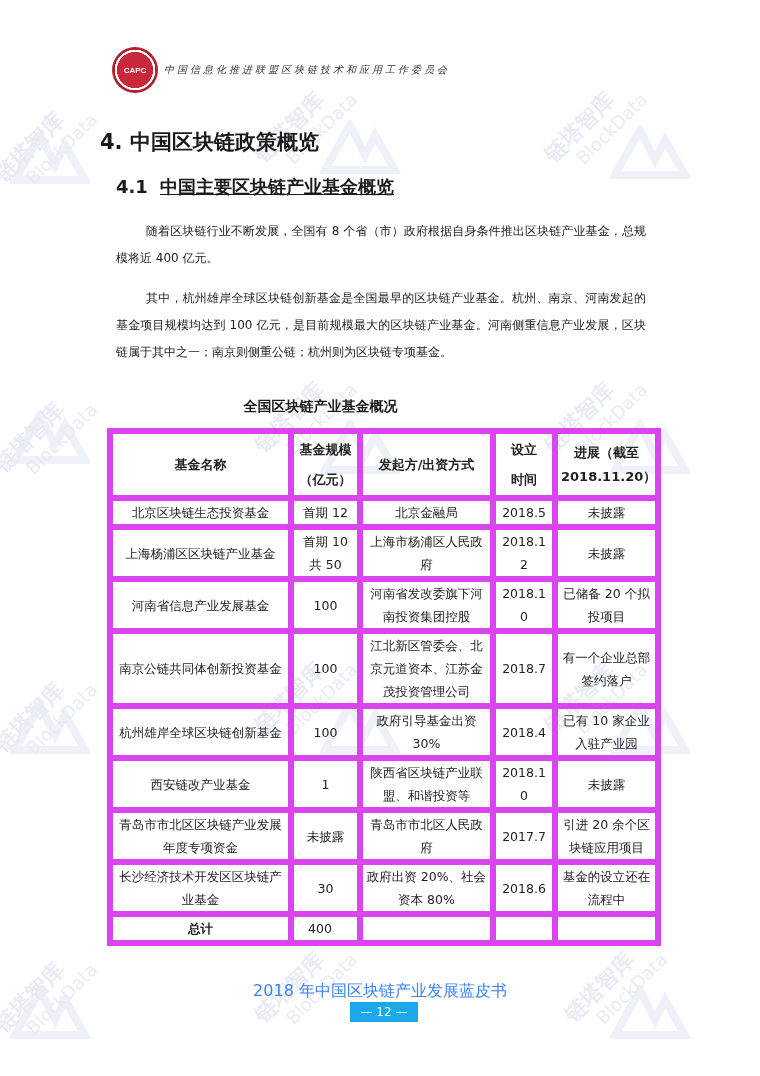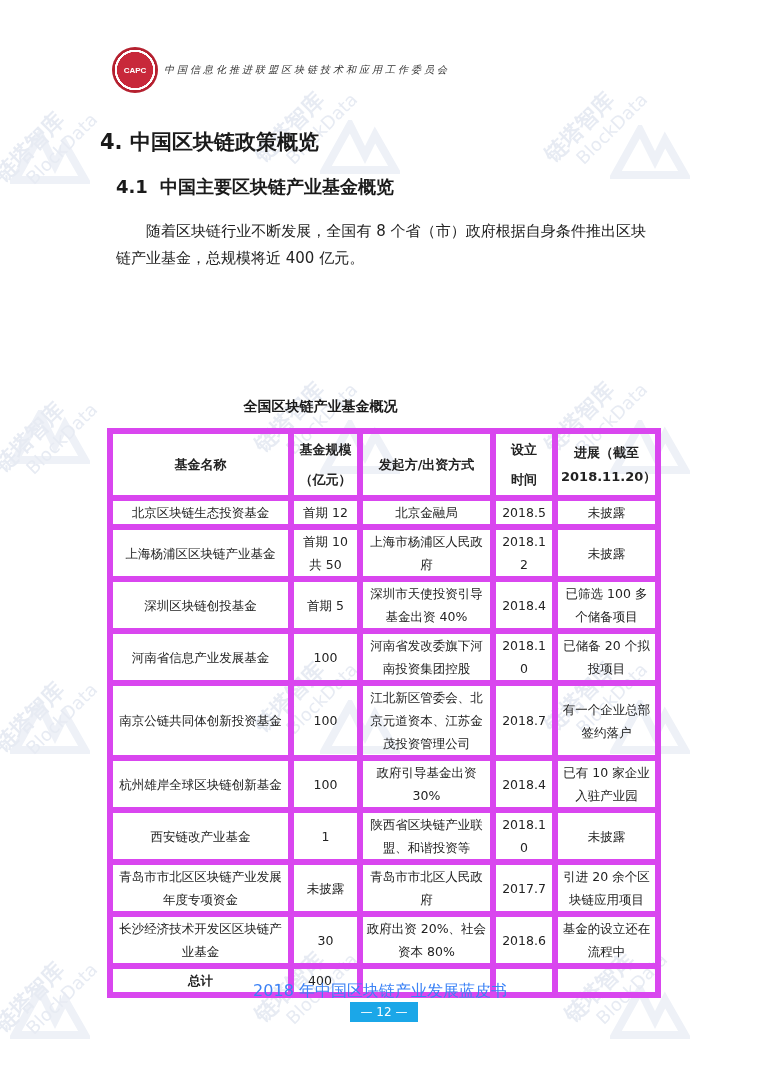--- a/index.html
+++ b/index.html
@@ -19,24 +19,24 @@
   .content { position: absolute; inset: 0; z-index: 1; }
 
   .header-logo { position: absolute; left: 112px; top: 47px; width: 46px; height: 46px; border-radius: 50%;
     background: radial-gradient(circle at 50% 50%, #c8283a 0 55%, #fff 56% 62%, #b5202f 63% 100%);
     display: flex; align-items: center; justify-content: center; }
   .header-logo span { color: #fff; font-size: 8px; font-weight: bold; font-family: "Liberation Sans", sans-serif; }
   .header-org { position: absolute; left: 164px; top: 63px; font-size: 10px; color: #333; letter-spacing: 3px;
     font-family: "DejaVu Serif", serif; font-style: italic; }
 
   .h1 { position: absolute; left: 100px; top: 128px; font-size: 21px; font-weight: bold; color: #1a1a1a; }
-  .h2 { position: absolute; left: 116px; top: 175px; font-size: 18px; font-weight: bold; color: #1a1a1a; }
+  .h2 { position: absolute; left: 116px; top: 175px; font-size: 18px; font-weight: bold; color: #1a1a1a; text-decoration: underline; }
   .h2 .num { display: inline-block; width: 44px; }
 
-  .para { position: absolute; left: 116px; width: 530px; font-size: 15px; line-height: 27px; color: #222;
+  .para { position: absolute; left: 116px; width: 530px; font-size: 12px; line-height: 27px; color: #222;
     text-indent: 30px; text-align: justify; }
   .p1 { top: 218px; }
   .p2 { top: 285px; }
 
   .table-title { position: absolute; left: 0; width: 641px; top: 398px; text-align: center;
     font-size: 14px; font-weight: bold; color: #1a1a1a; }
 
   table.fund { position: absolute; left: 107px; top: 428px; width: 548px; border-collapse: collapse;
     font-size: 12.5px; color: #222; table-layout: fixed; }
   table.fund td, table.fund th { border: 6px solid #d946ef; text-align: center; vertical-align: middle;
@@ -106,20 +106,21 @@
 <div class="content">
   <div class="header-logo">
       <span>CAPC</span>
     </div>
   <div class="header-org">中国信息化推进联盟区块链技术和应用工作委员会</div>
 
   <div class="h1">4. 中国区块链政策概览</div>
   <div class="h2"><span class="num">4.1</span><span>中国主要区块链产业基金概览</span></div>
 
   <div class="para p1">随着区块链行业不断发展，全国有 8 个省（市）政府根据自身条件推出区块链产业基金，总规模将近 400 亿元。</div>
+  <div class="para p2">其中，杭州雄岸全球区块链创新基金是全国最早的区块链产业基金。杭州、南京、河南发起的基金项目规模均达到 100 亿元，是目前规模最大的区块链产业基金。河南侧重信息产业发展，区块链属于其中之一；南京则侧重公链；杭州则为区块链专项基金。</div>
 
   <div class="table-title">全国区块链产业基金概况</div>
 
   <table class="fund">
     <colgroup>
         <col class="col1">
         <col class="col2">
         <col class="col3">
         <col class="col4">
         <col class="col5">
@@ -149,27 +150,20 @@
       <td>未披露</td>
     </tr>
     <tr style="height:47px">
       <td>上海杨浦区区块链产业基金</td>
       <td>首期 10 共 50</td>
       <td>上海市杨浦区人民政府</td>
       <td style="word-break:break-all">2018.12</td>
       <td>未披露</td>
     </tr>
     <tr style="height:47px">
-      <td>深圳区块链创投基金</td>
-      <td>首期 5</td>
-      <td>深圳市天使投资引导基金出资 40%</td>
-      <td>2018.4</td>
-      <td>已筛选 100 多个储备项目</td>
-    </tr>
-    <tr style="height:47px">
       <td>河南省信息产业发展基金</td>
       <td>100</td>
       <td>河南省发改委旗下河南投资集团控股</td>
       <td style="word-break:break-all">2018.10</td>
       <td>已储备 20 个拟投项目</td>
     </tr>
     <tr style="height:70px">
       <td>南京公链共同体创新投资基金</td>
       <td>100</td>
       <td>江北新区管委会、北京元道资本、江苏金茂投资管理公司</td>

